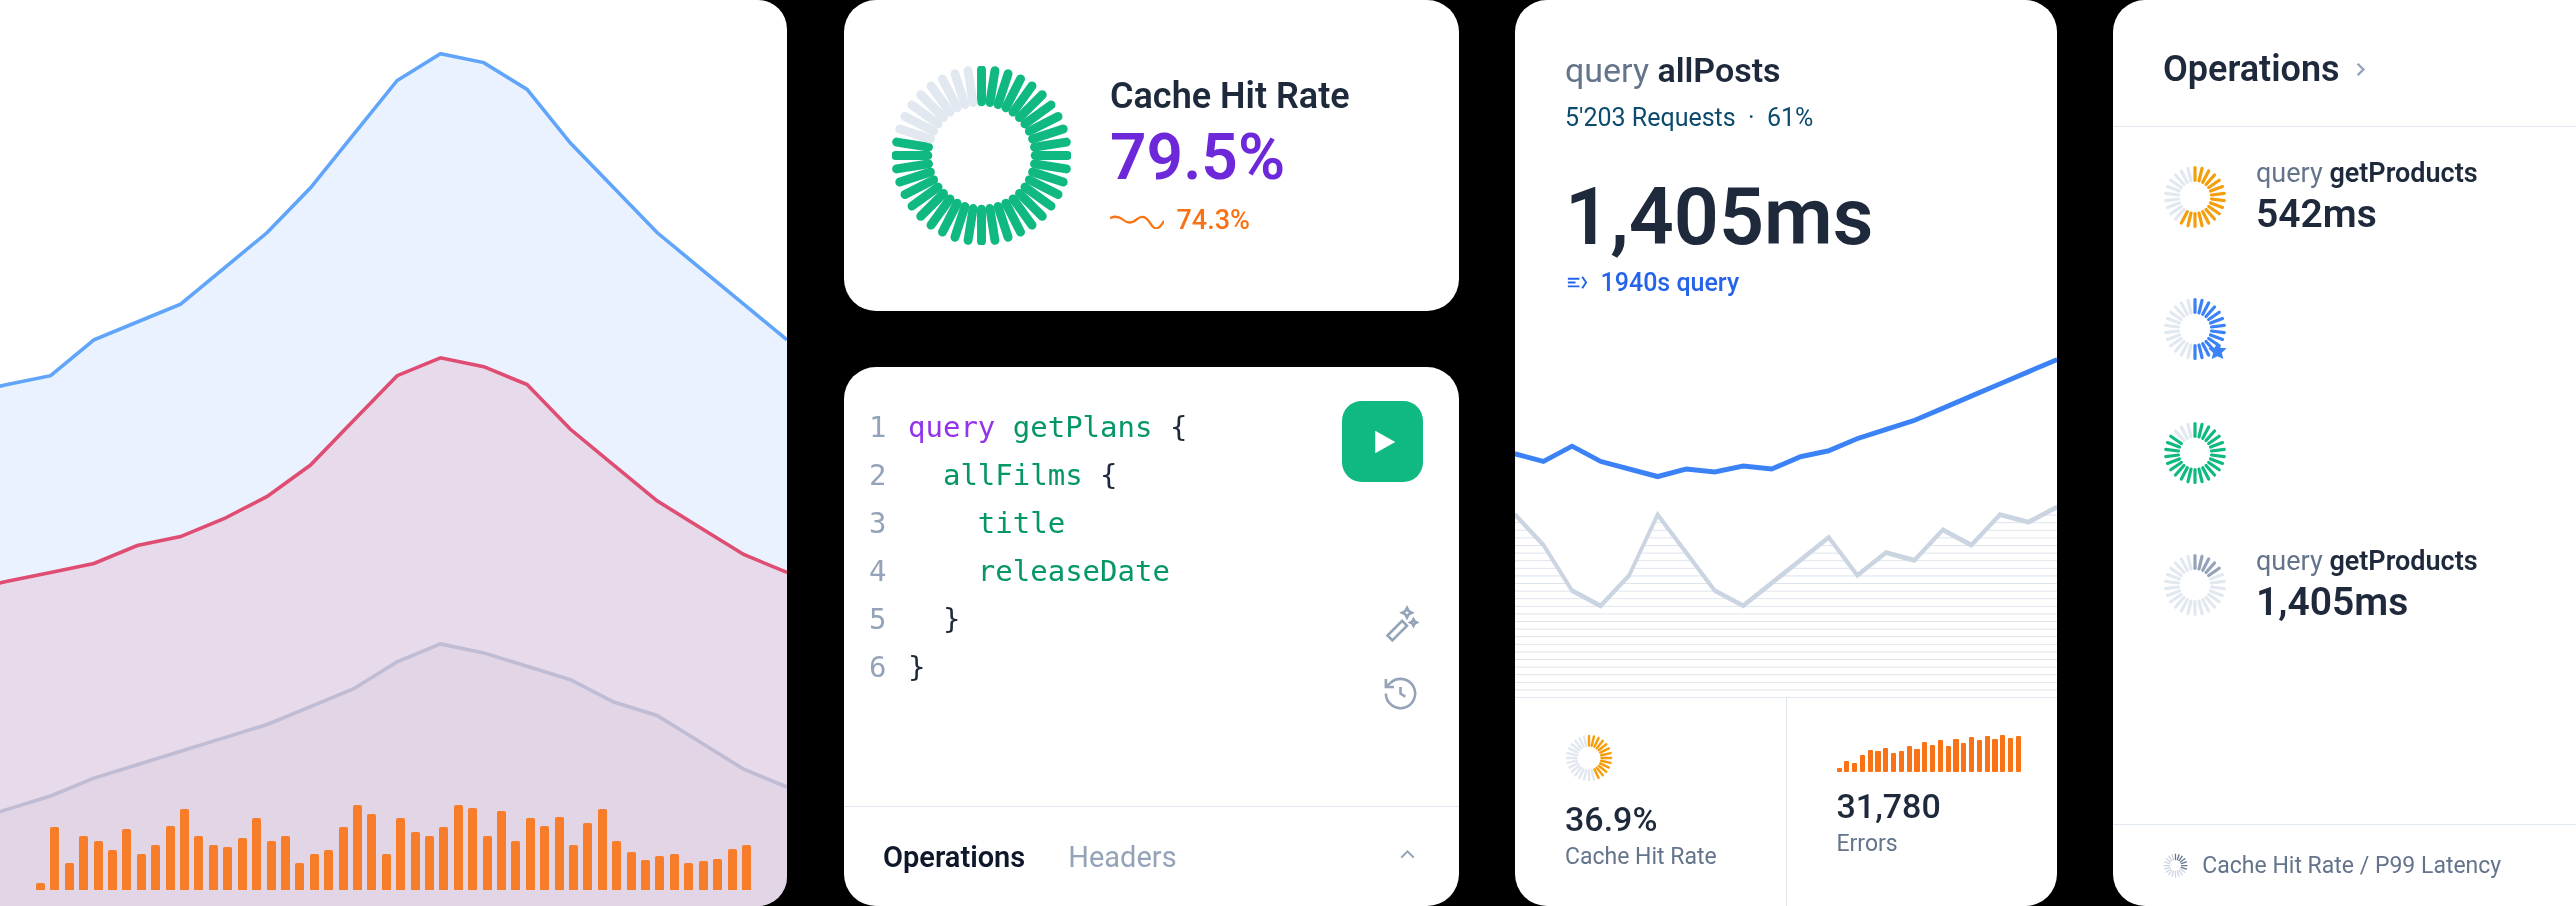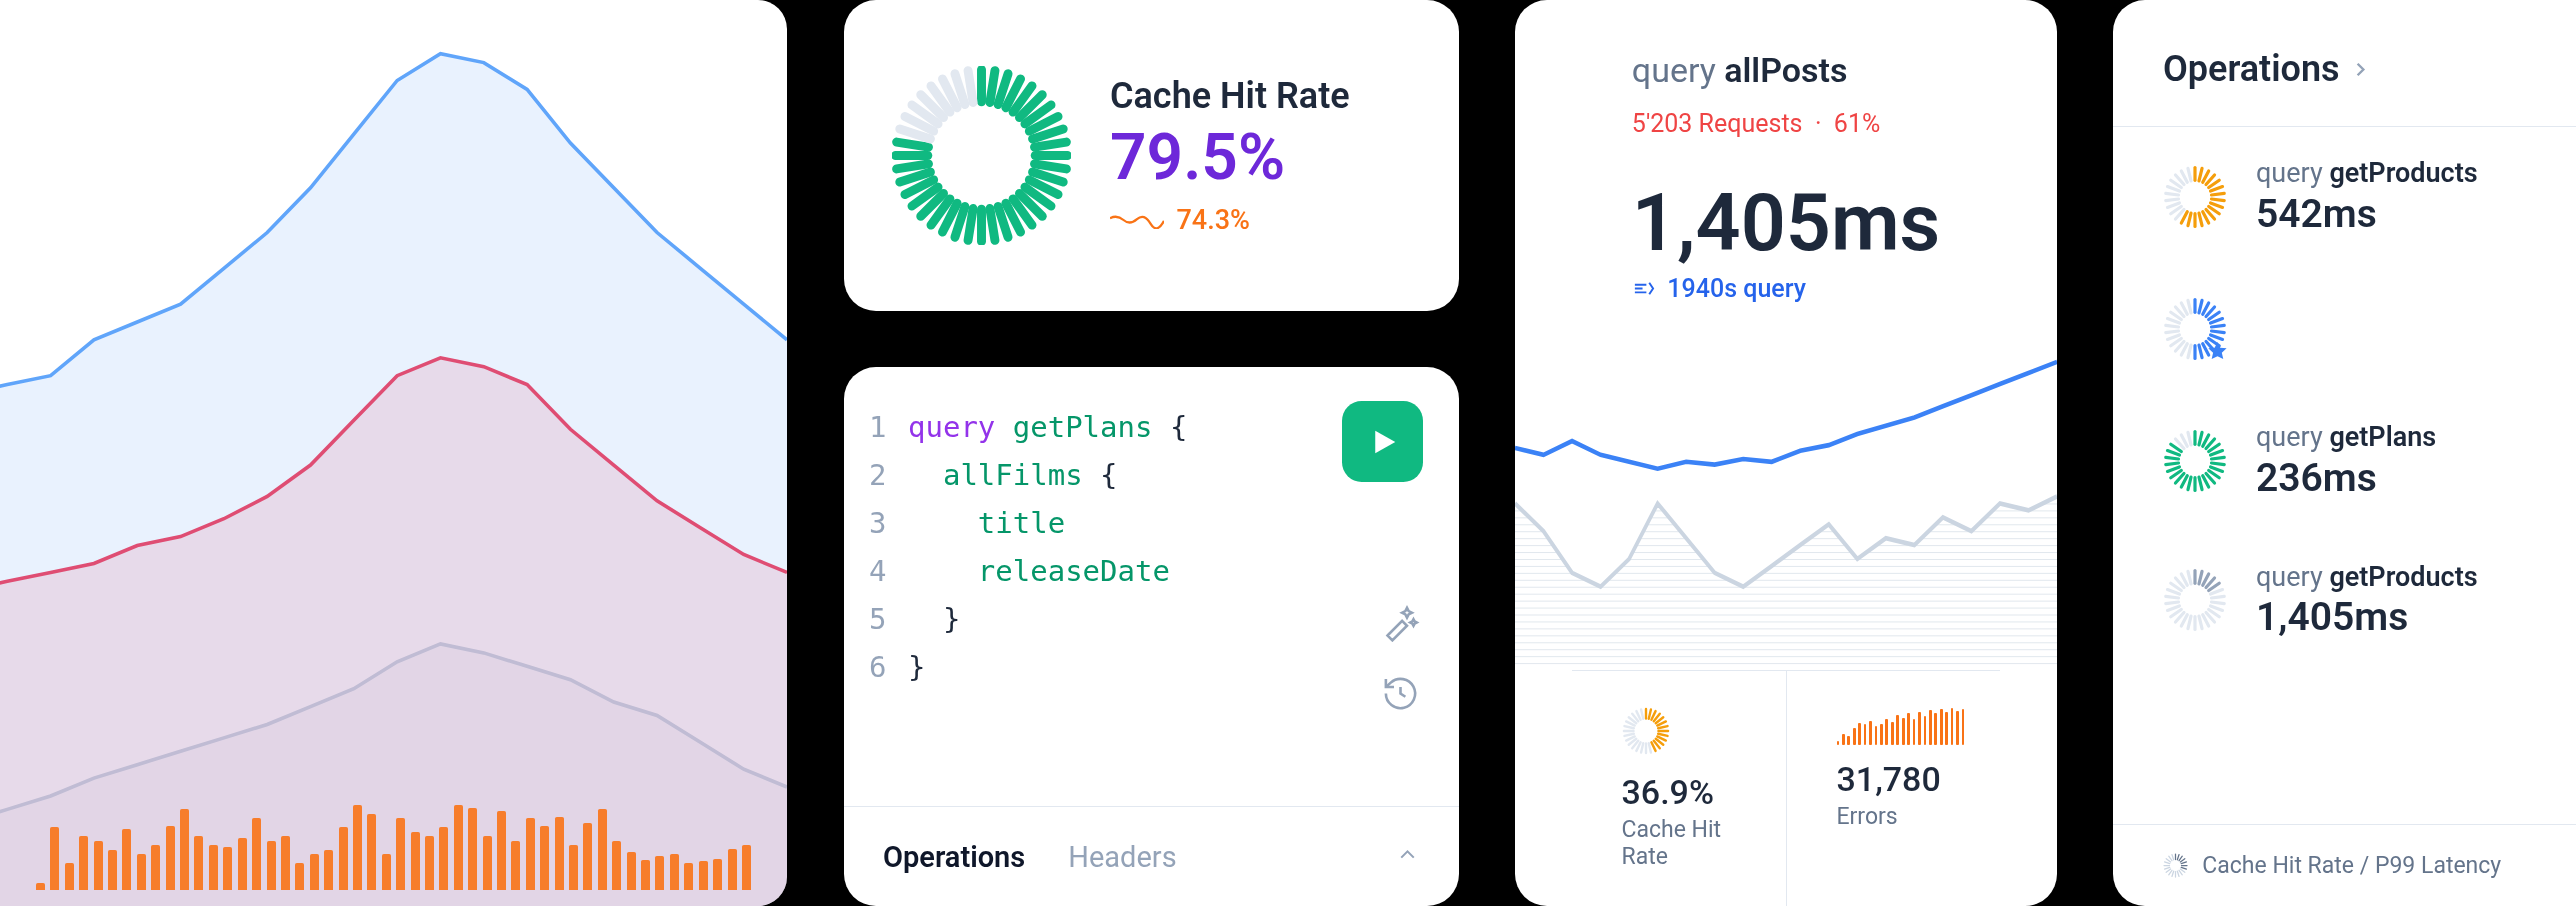--- a/index.html
+++ b/index.html
@@ -30,25 +30,25 @@
   .pn{color:#1e293b;}
   .play-btn{position:absolute;top:34px;right:36px;width:81px;height:81px;border-radius:19.7px;background:#10b981;display:flex;align-items:center;justify-content:center;cursor:pointer;}
   .play-btn svg{width:30px;height:30px;fill:#fff;margin-left:3.6px;}
   .side-icons{position:absolute;right:39px;top:236px;display:flex;flex-direction:column;gap:32px;color:#94a3b8;}
   .side-icons svg{width:39px;height:39px;stroke:#94a3b8;}
   .code-footer{height:100px;border-top:0.9px solid #e2e8f0;display:flex;align-items:center;padding:0 39px;gap:43px;font-size:29px;}
   .tab-active{color:#0f172a;font-weight:600;}
   .tab-inactive{color:#94a3b8;}
   .chev{margin-left:auto;color:#94a3b8;}
   
-  .perf-card{left:1515px;top:0;width:542px;height:906px;display:flex;flex-direction:column;align-items:center;}
+  .perf-card{left:1515px;top:0;width:542px;height:906px;display:flex;flex-direction:column;}
   .perf-head{padding:50px 50px 0 50px;}
   .q-label{font-size:34px;color:#64748b;}
   .q-label b{color:#1e293b;font-weight:600;}
-  .q-sub{margin-top:19px;font-size:25px;color:#ef4444;}
+  .q-sub{margin-top:13px;font-size:25px;color:#0c4a6e;}
   .big-ms{font-size:79px;font-weight:600;color:#1e293b;margin-top:39px;}
   .faster{display:flex;align-items:center;gap:12.5px;margin-top:5.4px;color:#2563eb;font-size:25px;font-weight:500;}
   .perf-chart{flex:1;position:relative;margin-top:19.7px;}
   .perf-stats{display:flex;border-top:0.9px solid #e2e8f0;}
   .stat{flex:1;padding:36px 36px 36px 50px;}
   .stat+.stat{border-left:0.9px solid #e2e8f0;}
   .stat .mini-ring{width:48px;height:48px;}
   .stat .mini-bars{height:38px;display:flex;align-items:flex-end;gap:2.7px;margin-bottom:3.6px;}
   .stat .mini-bars div{flex:1;background:#f97316;border-radius:0.9px;}
   .stat-val{font-size:34px;font-weight:500;color:#1e293b;margin-top:14.3px;}
@@ -439,24 +439,20 @@
               <line x1="28.602419486764934" y1="64.76968341501005" x2="12.142742168891807" y2="76.13097834963317" stroke="#10b981" stroke-width="5" stroke-linecap="round"></line>
               <line x1="25.689577690179217" y1="59.219727063105935" x2="6.989252836470925" y2="66.31182480395665" stroke="#10b981" stroke-width="5" stroke-linecap="round"></line>
               <line x1="24.189569273450594" y1="53.133953686638385" x2="4.3353917914895135" y2="55.54468729174484" stroke="#10b981" stroke-width="5" stroke-linecap="round"></line>
               <line x1="24.189569273450594" y1="46.86604631336162" x2="4.3353917914895135" y2="44.45531270825517" stroke="#10b981" stroke-width="5" stroke-linecap="round"></line>
               <line x1="25.689577690179213" y1="40.780272936894086" x2="6.989252836470911" y2="33.688175196043375" stroke="#10b981" stroke-width="5" stroke-linecap="round"></line>
               <line x1="28.602419486764944" y1="35.230316584989936" x2="12.142742168891822" y2="23.869021650366808" stroke="#10b981" stroke-width="5" stroke-linecap="round"></line>
               <line x1="32.758810885739315" y1="30.538720547551378" x2="19.496357720923406" y2="15.568505584129362" stroke="#e2e8f0" stroke-width="5" stroke-linecap="round"></line>
               <line x1="37.917197526862005" y1="26.97814333301655" x2="28.62273408598662" y2="9.269022819952362" stroke="#e2e8f0" stroke-width="5" stroke-linecap="round"></line>
               <line x1="43.77779272852348" y1="24.755512746922655" x2="38.9914794427723" y2="5.336676398401615" stroke="#e2e8f0" stroke-width="5" stroke-linecap="round"></line>
             </svg></div>
-          <div class="op-info">
-            <div class="op-q"><span>query </span><b>getPlans</b></div>
-            <div class="op-ms">236ms</div>
-          </div>
         </div>
         <div class="op-row">
           <div class="op-ring"><svg viewBox="0 0 100 100" style="width: 100%; height: 100%;">
               <line x1="50" y1="24" x2="50" y2="4" stroke="#94a3b8" stroke-width="5" stroke-linecap="round"></line>
               <line x1="56.2222072714765" y1="24.755512746922648" x2="61.008520557227655" y2="5.3366763984016075" stroke="#94a3b8" stroke-width="5" stroke-linecap="round"></line>
               <line x1="62.08280247313799" y1="26.978143333016543" x2="71.37726591401335" y2="9.269022819952347" stroke="#94a3b8" stroke-width="5" stroke-linecap="round"></line>
               <line x1="67.24118911426068" y1="30.53872054755137" x2="80.50364227907659" y2="15.568505584129348" stroke="#94a3b8" stroke-width="5" stroke-linecap="round"></line>
               <line x1="71.39758051323507" y1="35.23031658498995" x2="87.8572578311082" y2="23.869021650366832" stroke="#94a3b8" stroke-width="5" stroke-linecap="round"></line>
               <line x1="74.31042230982078" y1="40.78027293689407" x2="93.01074716352909" y2="33.68817519604336" stroke="#e2e8f0" stroke-width="5" stroke-linecap="round"></line>
               <line x1="75.8104307265494" y1="46.8660463133616" x2="95.66460820851049" y2="44.45531270825514" stroke="#e2e8f0" stroke-width="5" stroke-linecap="round"></line>

